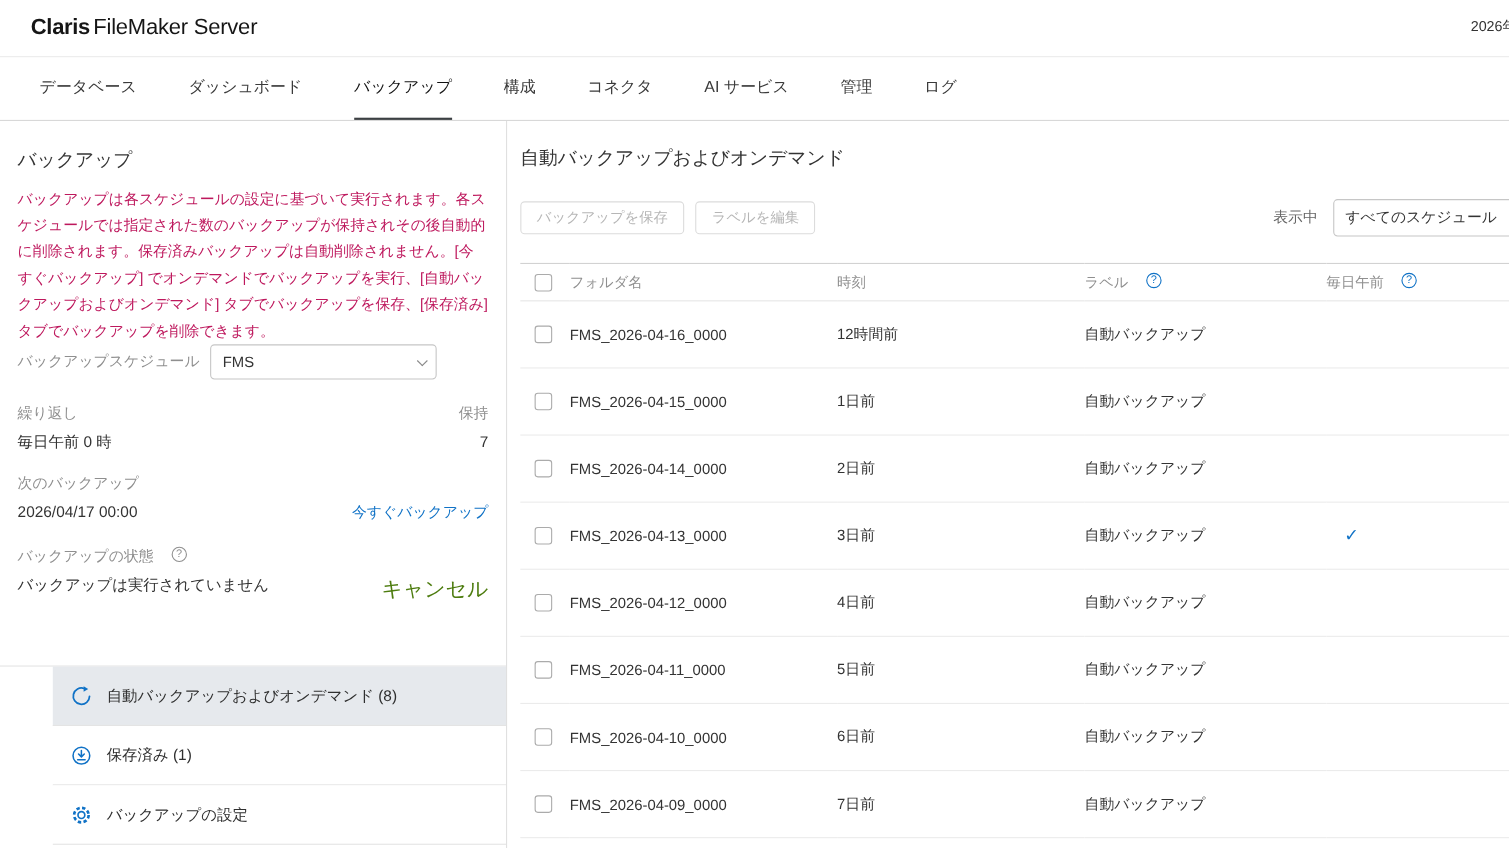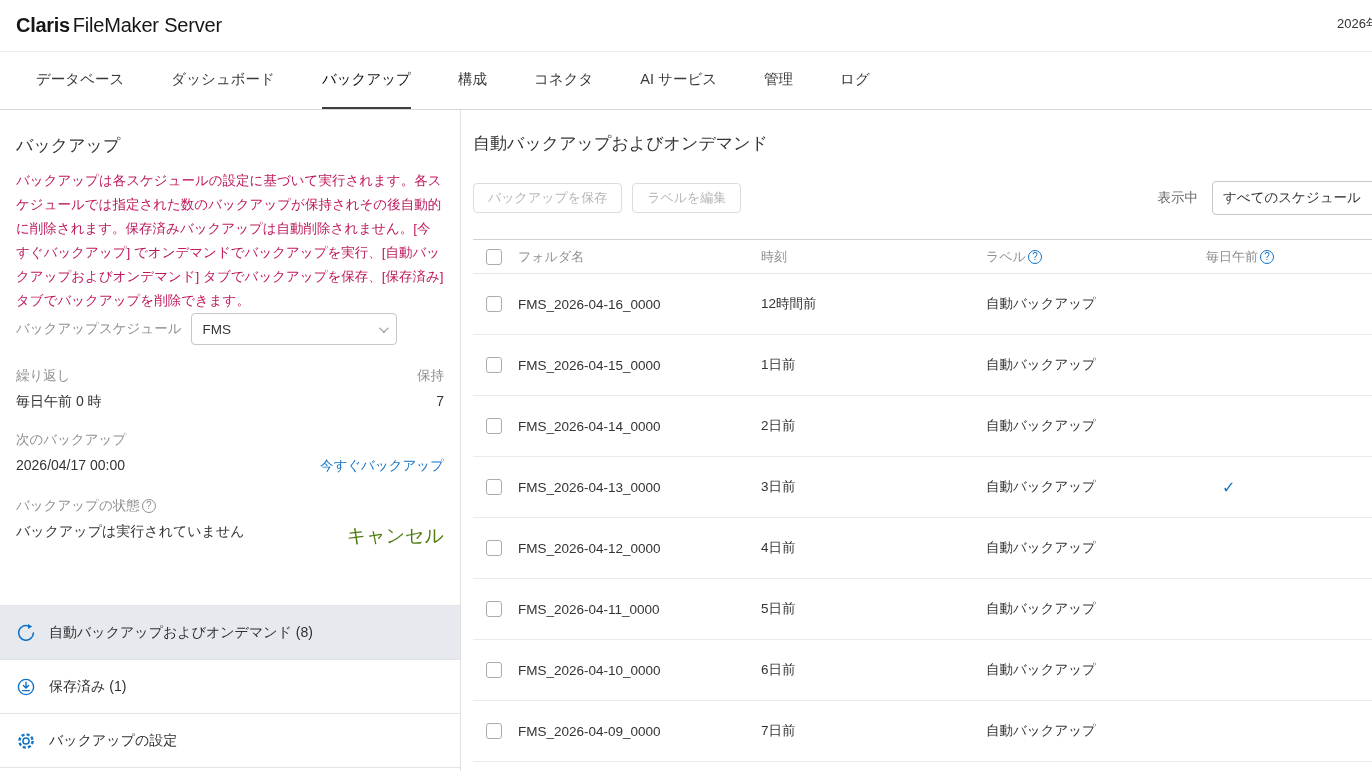--- a/index.html
+++ b/index.html
@@ -1,20 +1,20 @@
 <!DOCTYPE html>
 <html><head>
 <meta charset="utf-8">
 <style>
   * { margin:0; padding:0; box-sizing:border-box; }
   html,body { width:1372px; height:771px; overflow:hidden; background:#fff;
     font-family:"Liberation Sans","DejaVu Sans",sans-serif; color:#333; }
 
   
-  .topbar { height:52px; display:flex; align-items:center; padding:0 16px;
+  .topbar { height:52px; display:flex; align-items:center; padding:0 28px;
     border-bottom:1px solid #ececec; position:relative; background:#fff; }
   .logo { display:flex; align-items:baseline; }
   .logo-claris { font-weight:bold; font-size:20px; color:#161616; letter-spacing:-0.3px; }
   .logo-product { font-weight:400; font-size:20px; color:#161616; margin-left:3px; letter-spacing:-0.2px; }
   .topbar-right { position:absolute; left:1337px; top:15px; font-size:13px; color:#333; white-space:nowrap; }
 
   
   .tabs { height:58px; display:flex; align-items:stretch; padding:0 36px;
     border-bottom:1px solid #d8d8d8; background:#fff; }
   .tab { display:flex; align-items:center; margin-right:47px; font-size:14.5px;
@@ -39,28 +39,28 @@
   .kv-row { margin-top:22px; display:flex; justify-content:space-between; }
   .kv .k { font-size:13.5px; color:#8f8f8f;font-family:Liberation Serif, serif; }
   .kv .v { font-size:14px; color:#333; margin-top:8px; }
   .kv.right { text-align:right; }
   .section { margin-top:20px; }
   .section.status { margin-top:22px; }
   .row-between { display:flex; justify-content:space-between; margin-top:8px; }
   .value-text { font-size:14px; color:#333; }
   .link { color:#1072c6; font-size:13.5px; cursor:pointer; text-decoration:none; }
   .muted-action { color:#4d7c0f; font-size:19px; cursor:default; }
-  .label-with-help { display:flex; align-items:center; gap:2px; }
+  .label-with-help { display:flex; align-items:flex-start; gap:16px; }
   .help-icon { width:14px; height:14px; border:1px solid currentColor; border-radius:50%;
     font-size:10px; line-height:1; display:inline-flex; align-items:center; justify-content:center;
     cursor:pointer; flex-shrink:0; }
   .help-gray { color:#8f8f8f; }
   .help-blue { color:#1072c6; }
 
-  .sb-list { margin:56px -16px 12px; border-top:1px solid #e4e4e4; }
+  .sb-list { margin:56px -16px 12px; border-top:1px solid #e4e4e4;padding-left:48px; }
   .sb-item { height:54px; display:flex; align-items:center; gap:13px; padding:0 16px;
     border-bottom:1px solid #e4e4e4; font-size:14px; color:#2f2f2f; cursor:pointer; background:#fff; }
   .sb-item.selected { background:#e6e9ed; }
   .sb-icon { width:20px; height:20px; flex-shrink:0; }
 
   
   .main-title { font-size:17px; font-weight:400; margin-top:22px; }
   .actions-row { margin-top:26px; display:flex; align-items:center; }
   .btn { height:30px; padding:0 14px; background:#fff; border:1px solid #dcdcdc; border-radius:4px;
     color:#b6b6b6; font-size:13px; margin-right:10px; font-family:inherit; }

